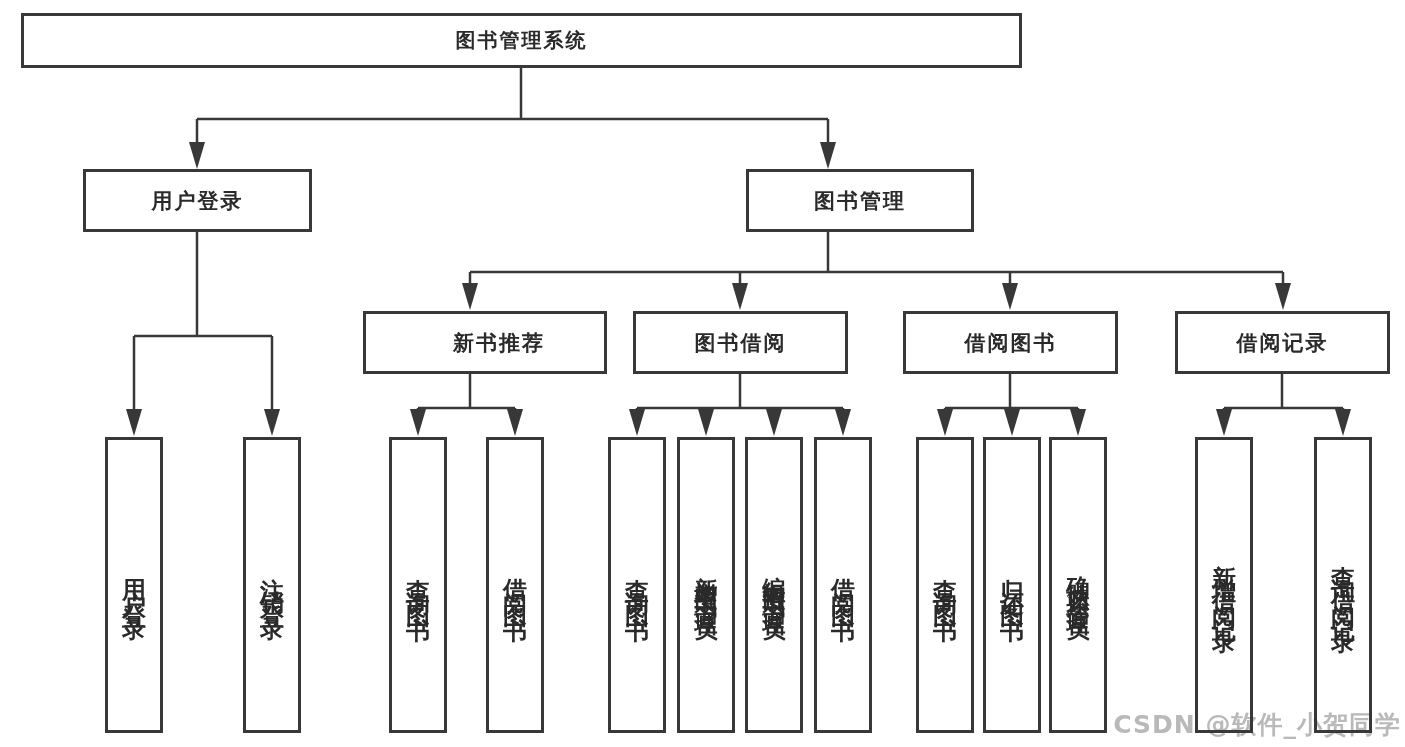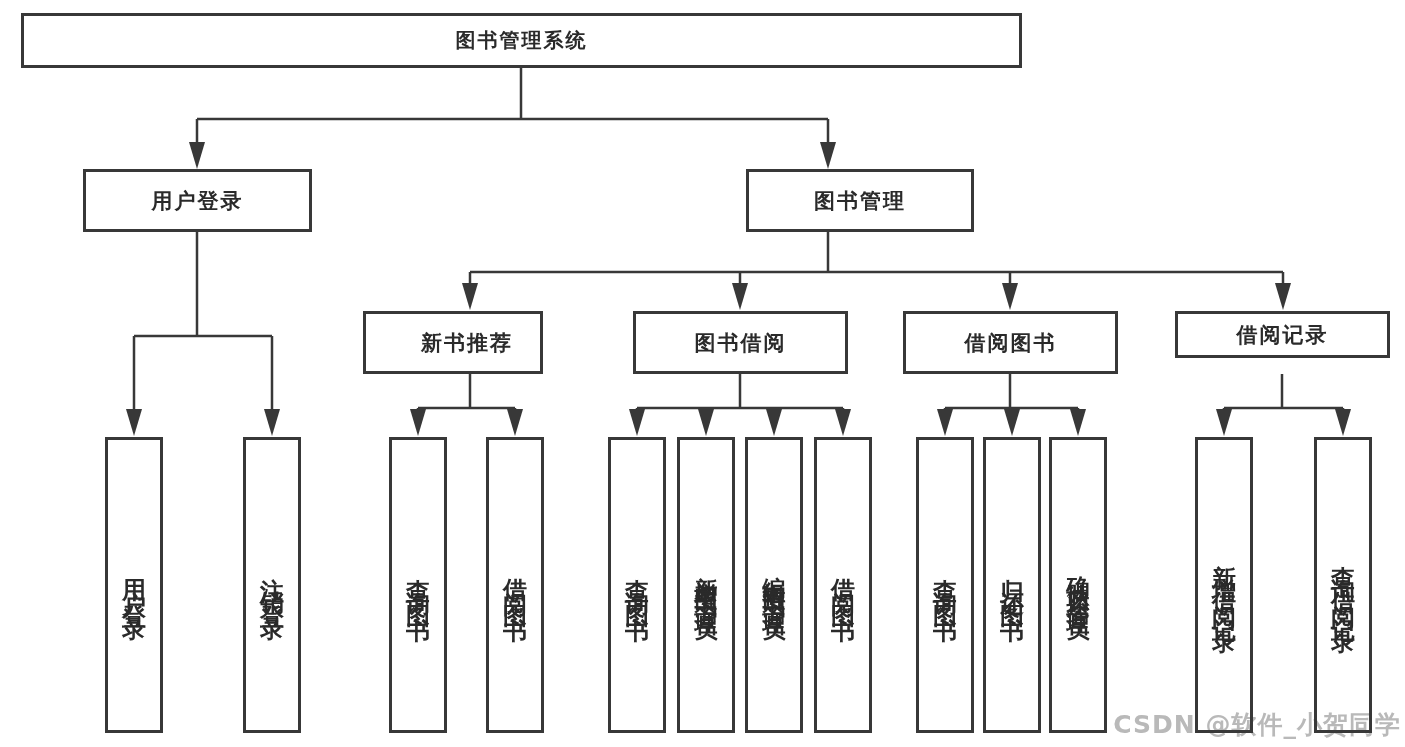--- a/index.html
+++ b/index.html
@@ -113,30 +113,30 @@
     <span class="lbl">图书管理系统</span>
   </div>
 
   <div class="box h" style="left:83px; top:169px; width:229px; height:63px;">
     <span class="lbl">用户登录</span>
   </div>
   <div class="box h" style="left:714px; top:169px; width:228px; height:63px;margin-left:32px;">
     <span class="lbl">图书管理</span>
   </div>
 
-  <div class="box h" style="left:363px; top:311px; width:180px; height:63px;padding-left:28px;">
+  <div class="box h" style="left:363px; top:311px; width:244px; height:63px;padding-left:28px;">
     <span class="lbl">新书推荐</span>
   </div>
   <div class="box h" style="left:633px; top:311px; width:215px; height:63px;">
     <span class="lbl">图书借阅</span>
   </div>
   <div class="box h" style="left:903px; top:311px; width:215px; height:63px;">
     <span class="lbl">借阅图书</span>
   </div>
-  <div class="box h" style="left:1175px; top:311px; width:215px; height:47px;justify-content:center;">
+  <div class="box h" style="left:1175px; top:311px; width:215px; height:63px;justify-content:center;">
     <span class="lbl">借阅记录</span>
   </div>
 
   <div class="box v" style="left:105px; top:437px; width:58px; height:296px;">
     <span class="lbl">用户登录</span>
   </div>
   <div class="box v" style="left:243px; top:437px; width:58px; height:296px;">
     <span class="lbl">注销登录</span>
   </div>
 

